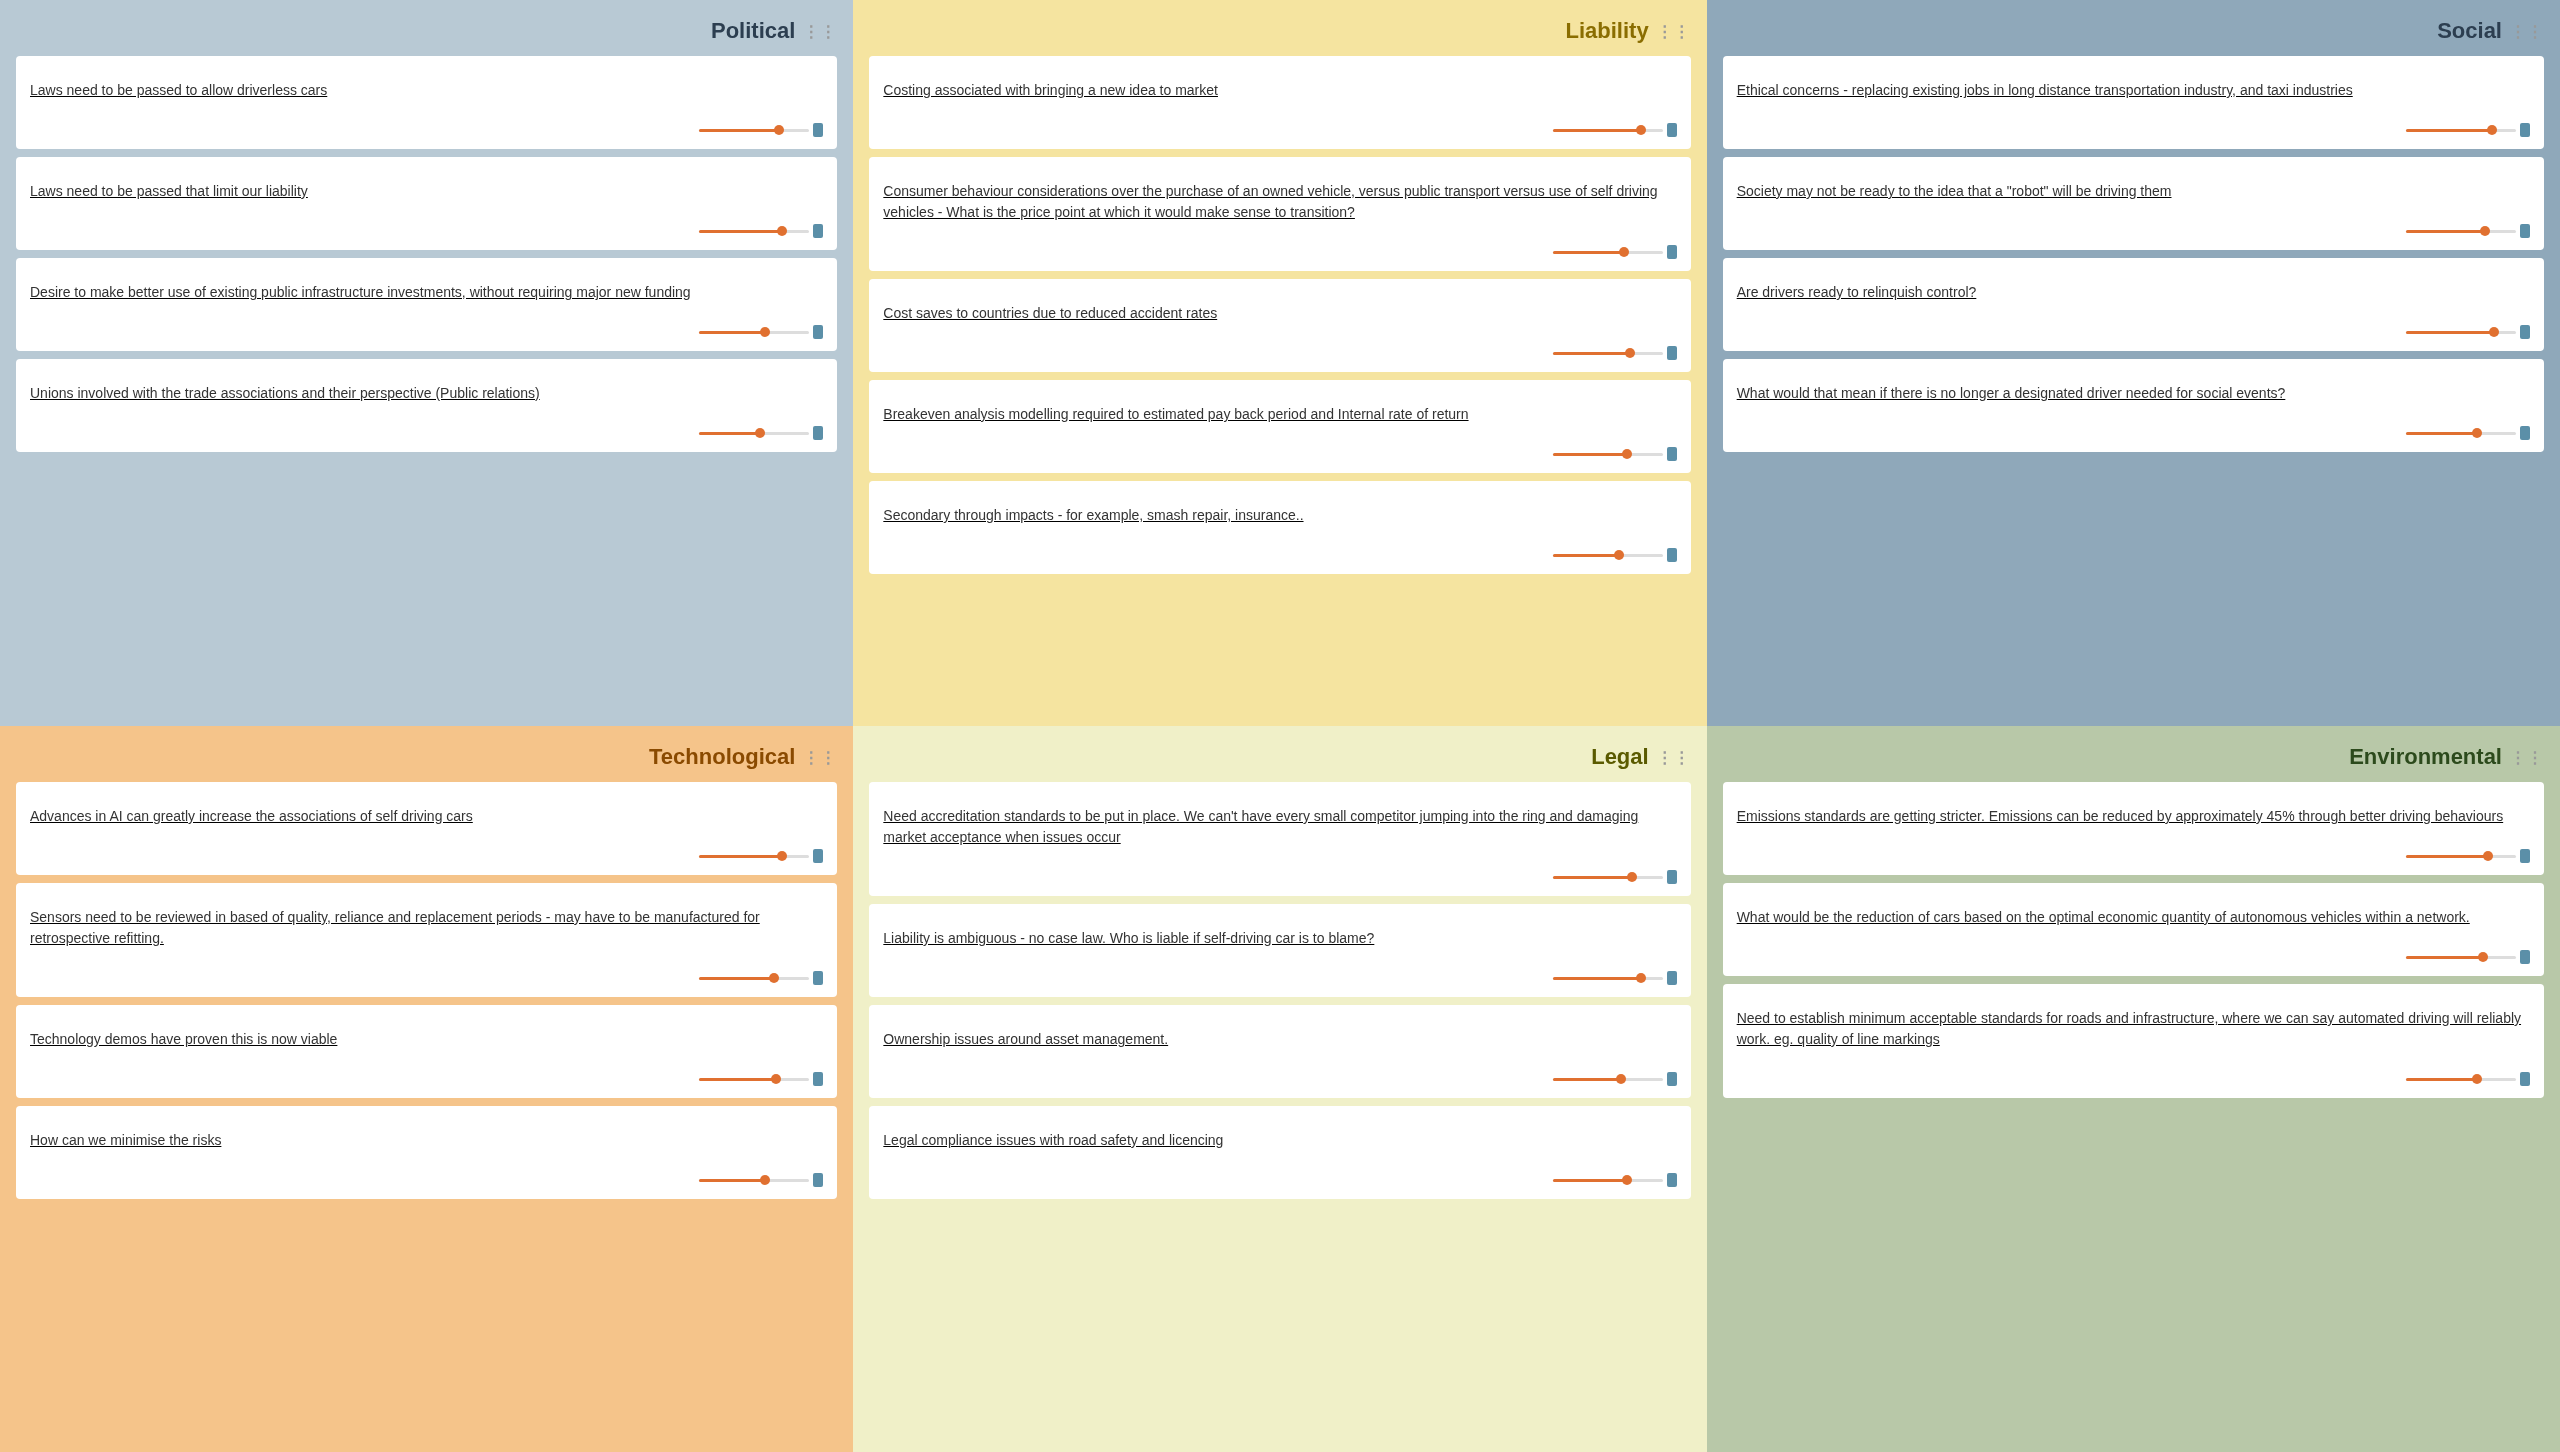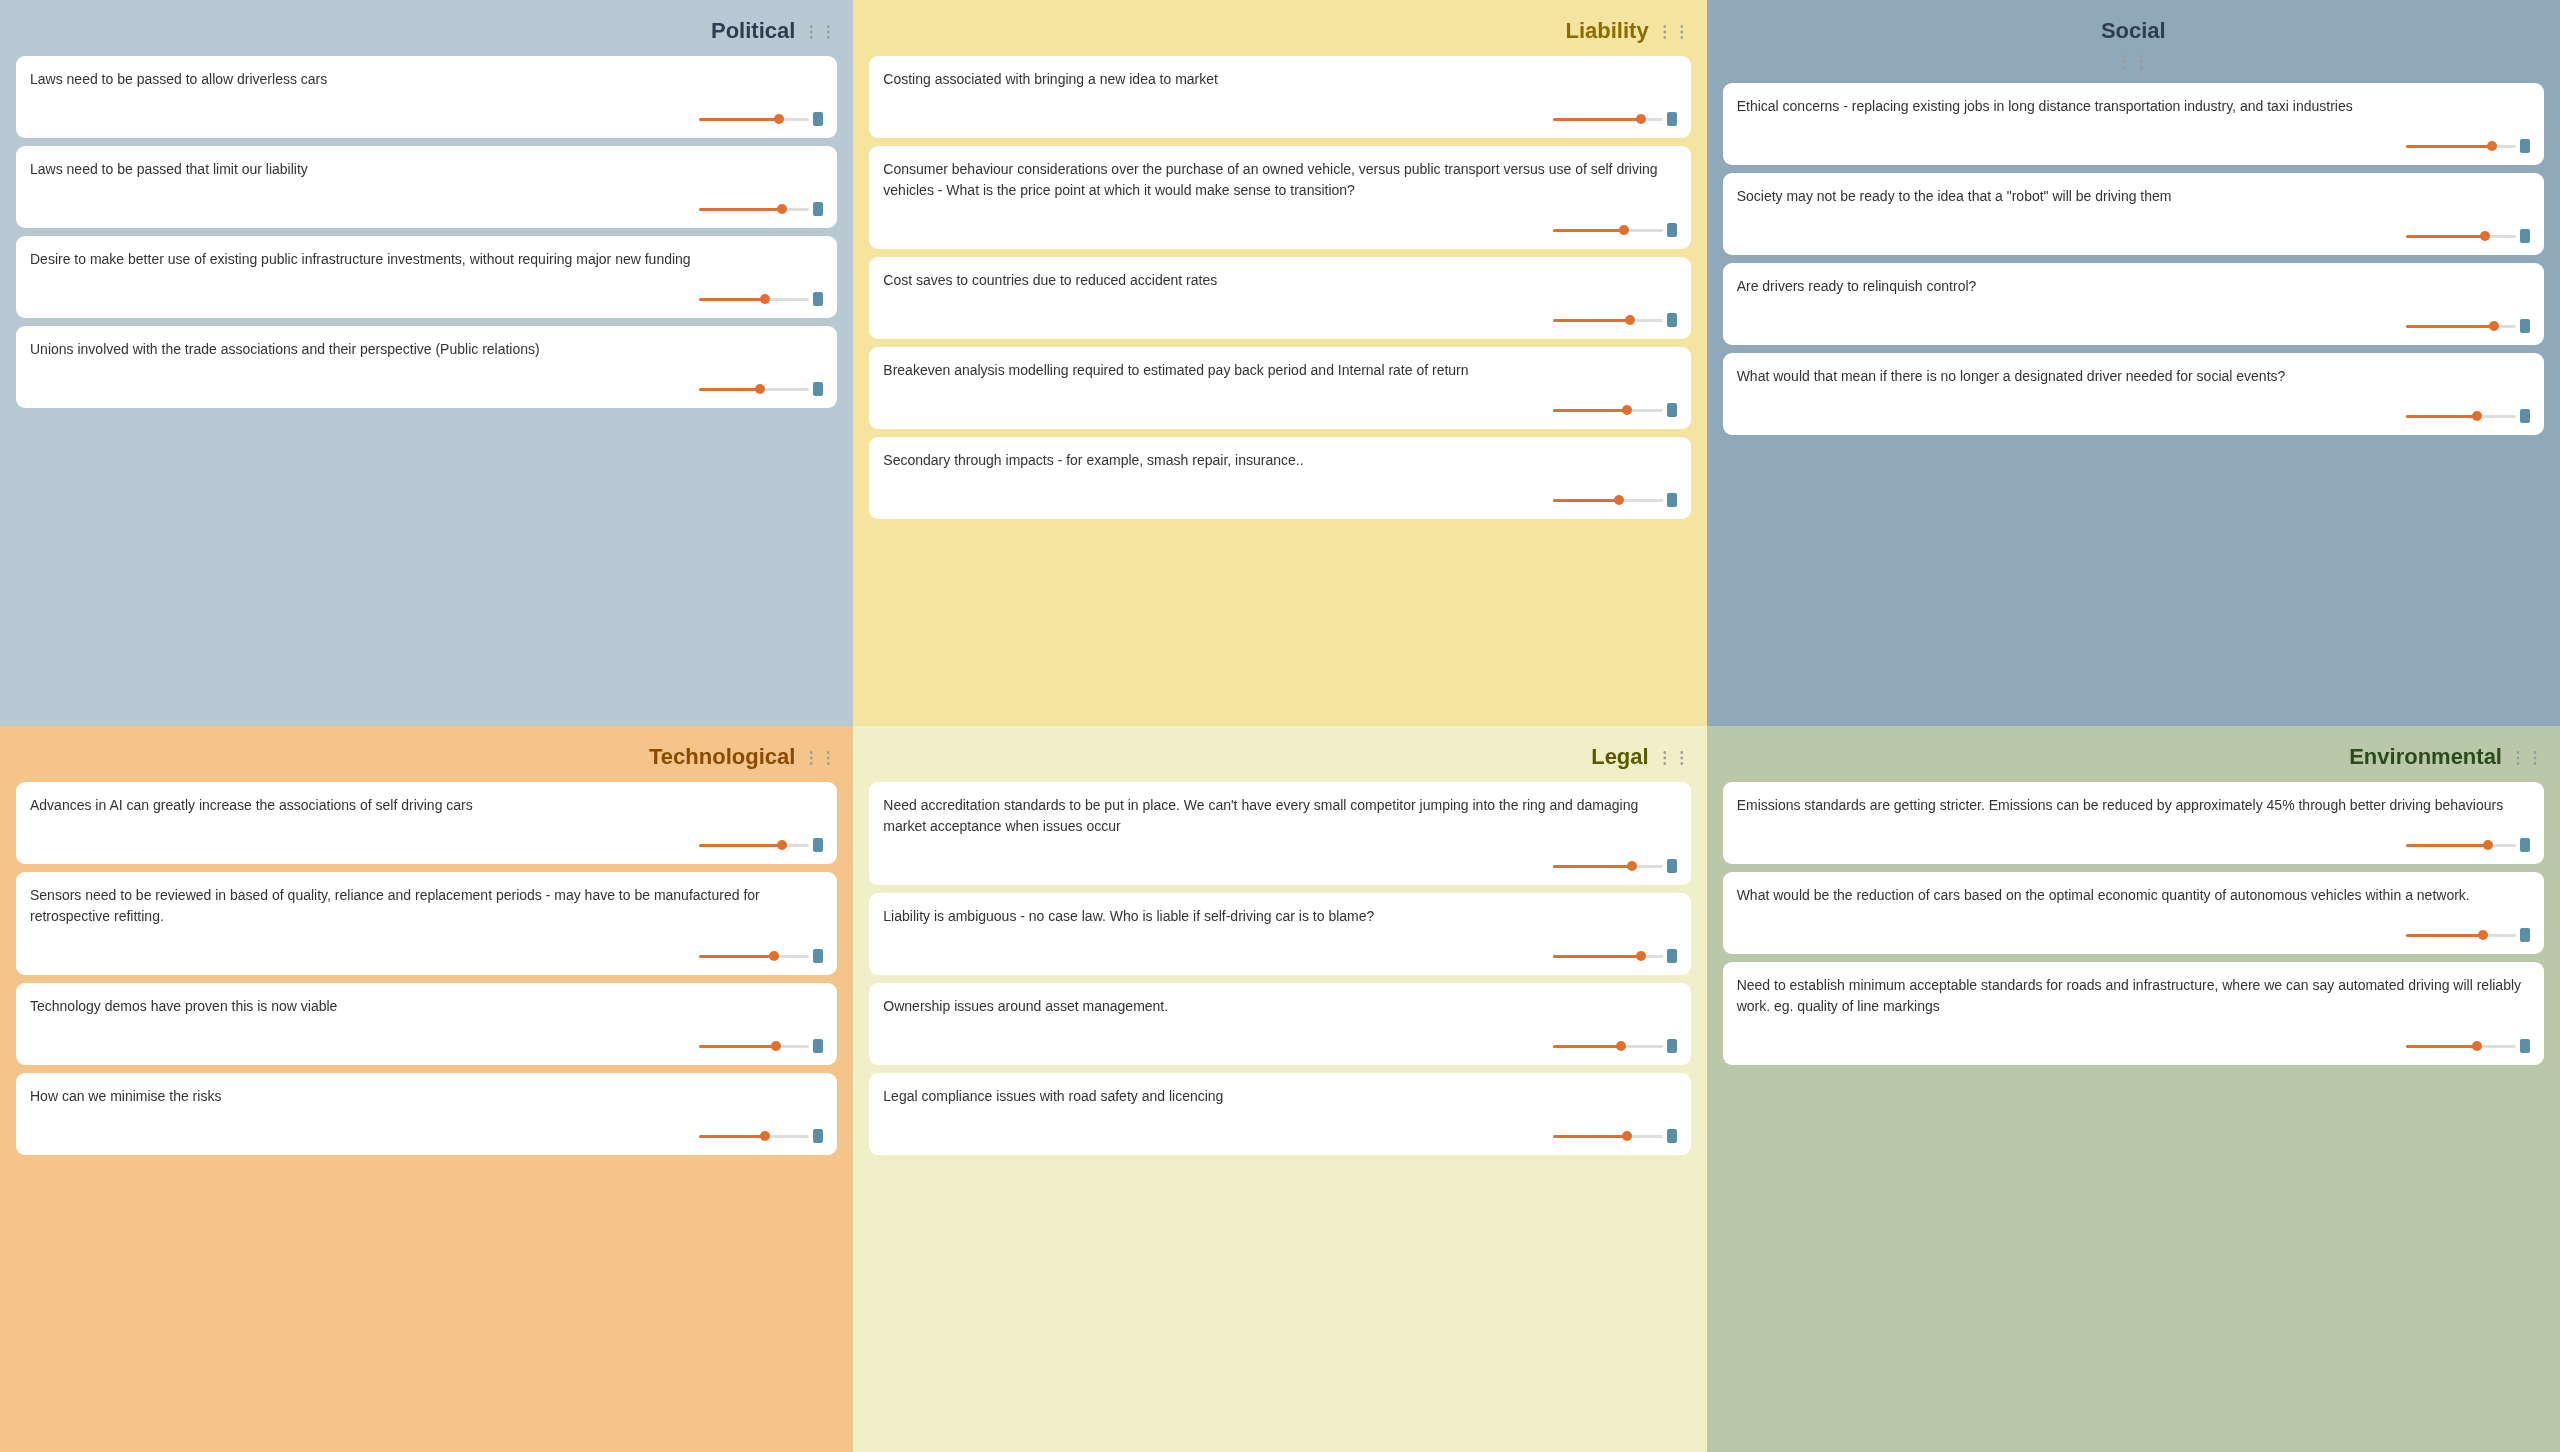--- a/index.html
+++ b/index.html
@@ -34,34 +34,35 @@
     .section-title .dots {
       color: #999;
       font-size: 16px;
       letter-spacing: 1px;
     }
     .political { background: #b8c9d4; }
     .political .section-title { color: #2c3e50; }
     .economical { background: #f5e4a0; }
     .economical .section-title { color: #8a6d00; }
     .social { background: #8fa8ba; }
-    .social .section-title { color: #2c3e50; flex-direction: column; }
+    .social .section-title { color: #2c3e50; }
     .technological { background: #f5c48a; }
     .technological .section-title { color: #8a4a00; }
     .legal { background: #f0f0c8; }
     .legal .section-title { color: #5a5a00; }
     .environmental { background: #b8c8a8; }
     .environmental .section-title { color: #2c4a1c; }
 
     .card {
       background: white;
-      border-radius: 9px;
-      padding: 13px 14px 10px 14px;
+      border-radius: 4px;
+      padding: 24px 14px 10px 14px;
       margin-bottom: 8px;
       position: relative;
+      text-decoration: underline;
     }
     .card-text {
       font-size: 14px;
       color: #333;
       line-height: 1.5;
       padding-bottom: 18px;
     }
 
     .slider-wrapper {
       display: flex;

